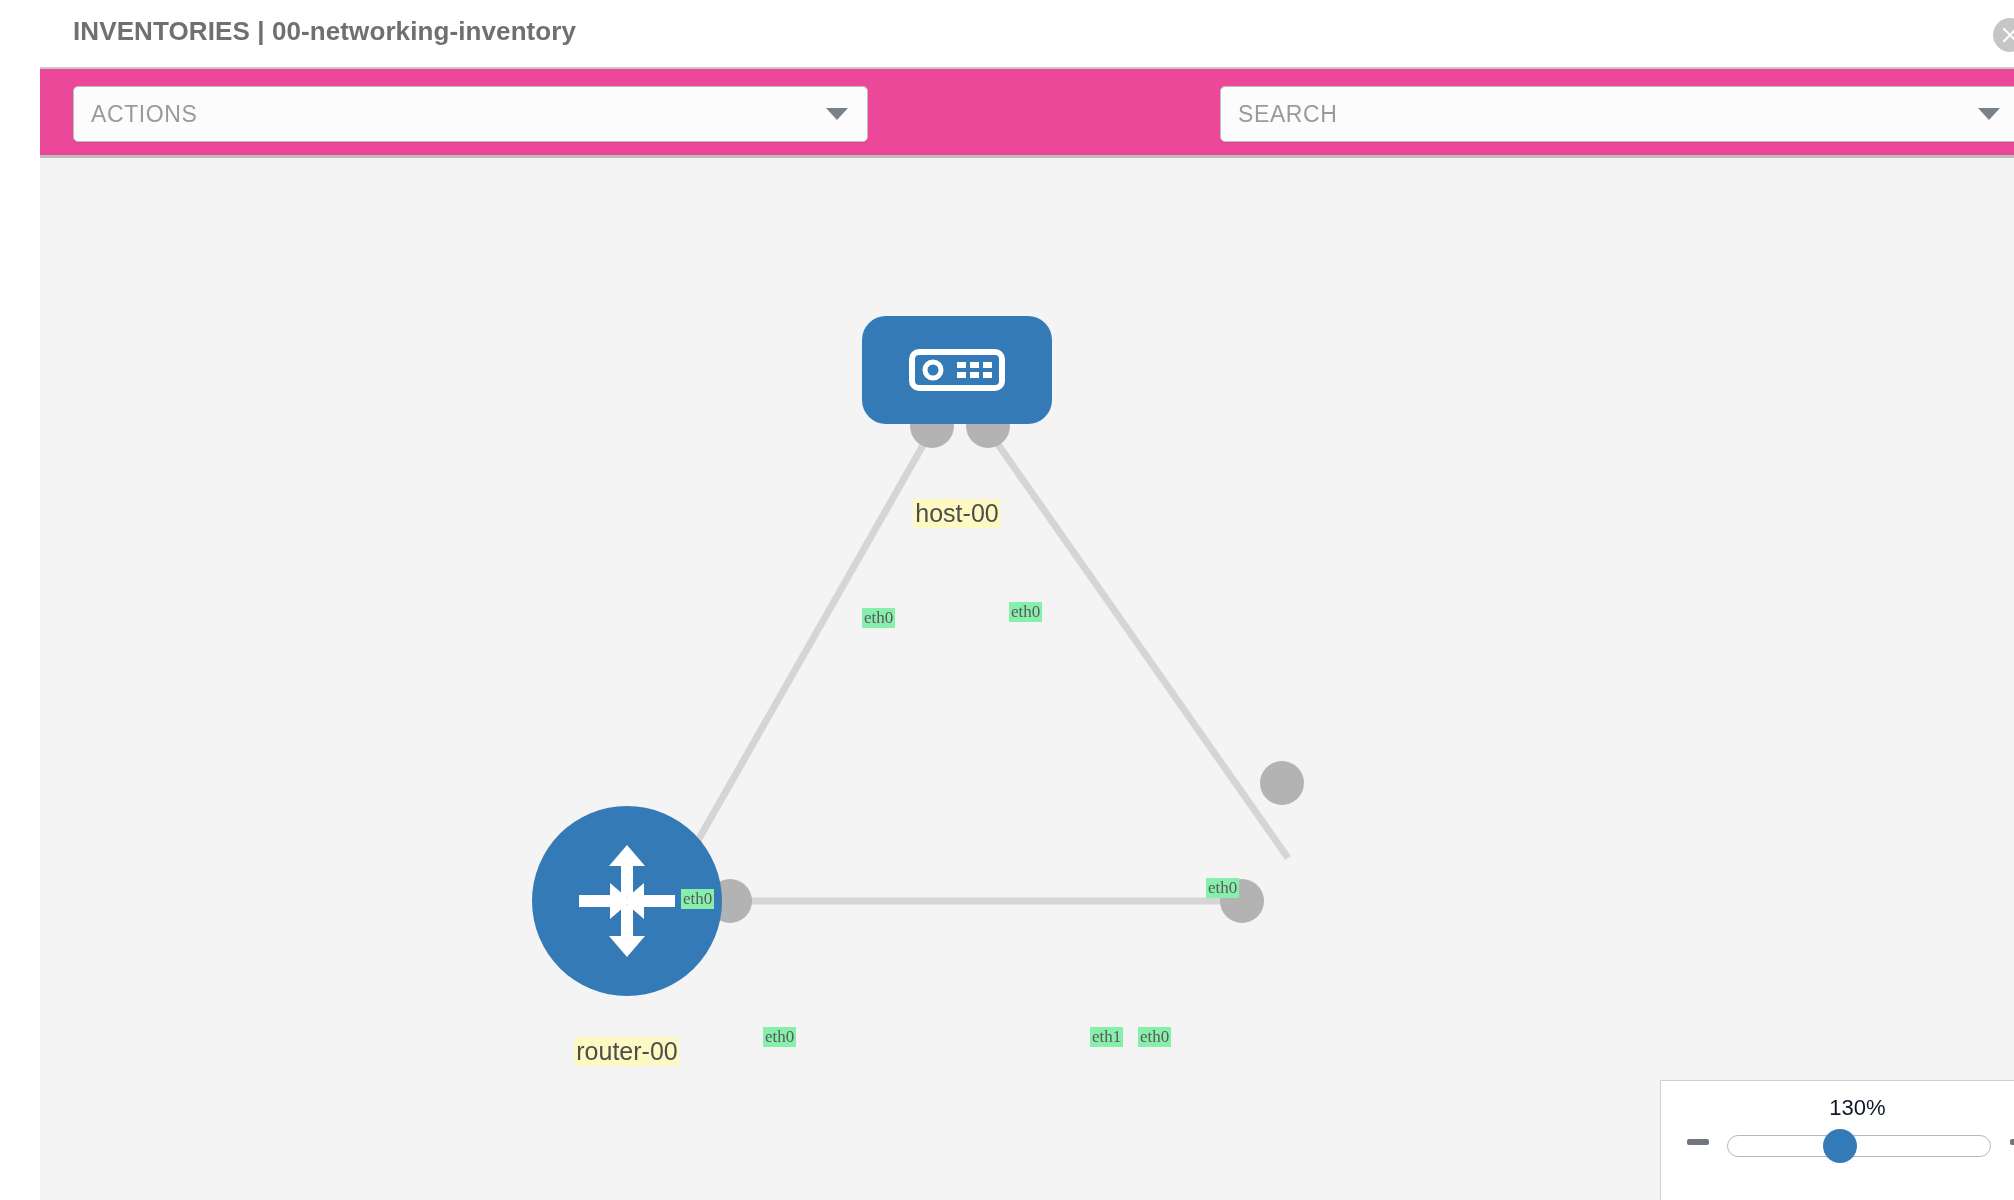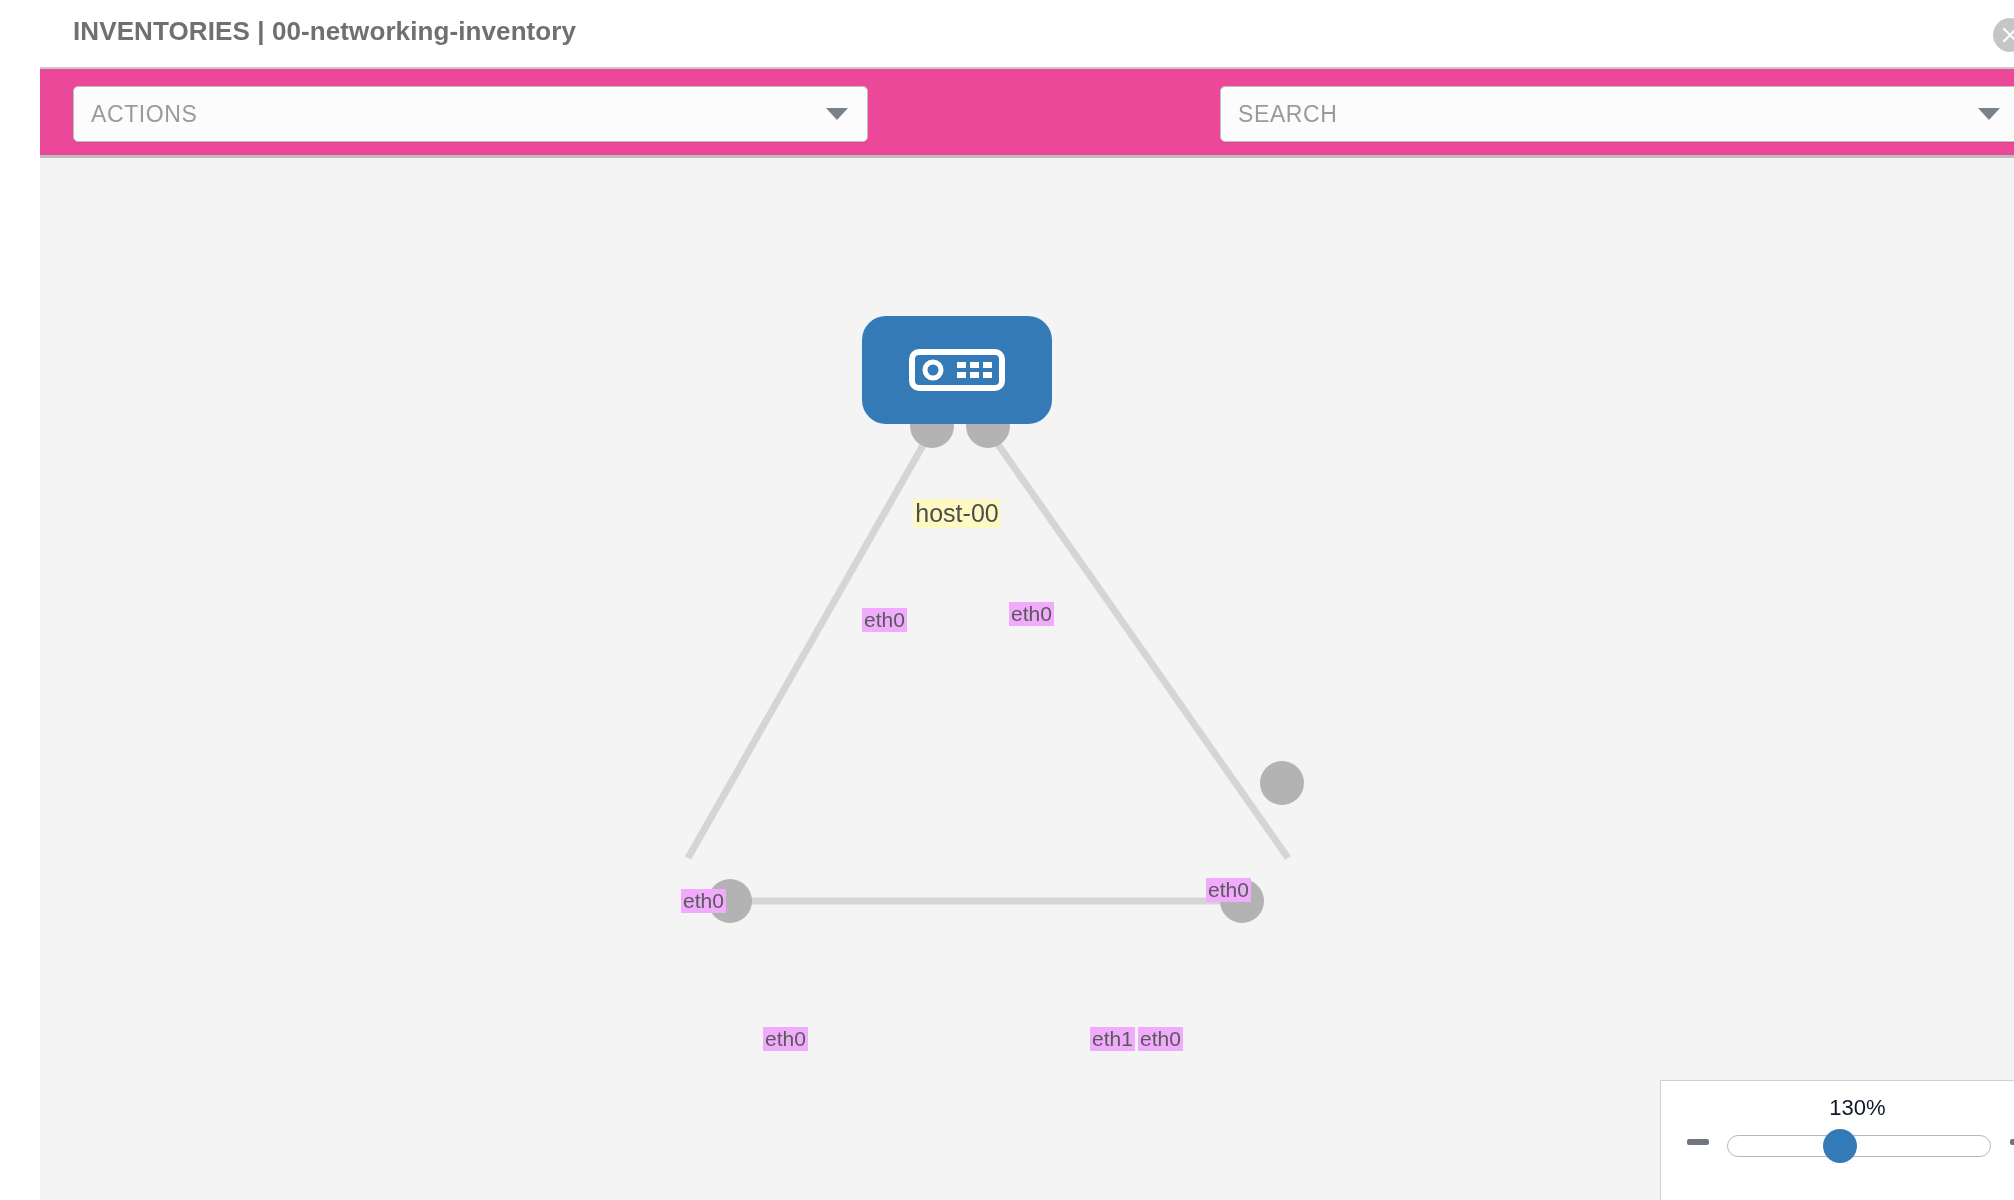--- a/index.html
+++ b/index.html
@@ -168,25 +168,26 @@
   #node-switch { left: 1208px; top: 648px; width: 190px; height: 270px; }
   #node-switch .node-shape {
     left: 0; top: 0; width: 190px; height: 190px;
     border-radius: 26px;
   }
   #node-switch .node-label { top: 231px; }
 
   
   .iface-label {
     position: absolute;
-    font-size: 21px;
+    font-size: 17px;
     color: #5a5a5a;
-    background: #f0abfc;
+    background: #86efac;
     padding: 0 2px;
     white-space: nowrap;
+    font-family: Liberation Serif, serif;
   }
 
   
   .zoom-panel {
     position: absolute;
     left: 1620px;
     top: 1080px;
     width: 394px;
     height: 120px;
     background: #ffffff;
@@ -300,20 +301,41 @@
           <rect x="61" y="18" width="9" height="6" fill="#ffffff"></rect>
           <rect x="74" y="18" width="9" height="6" fill="#ffffff"></rect>
           <rect x="48" y="28" width="9" height="6" fill="#ffffff"></rect>
           <rect x="61" y="28" width="9" height="6" fill="#ffffff"></rect>
           <rect x="74" y="28" width="9" height="6" fill="#ffffff"></rect>
         </svg>
       </div>
       <div class="node-label">host-00</div>
     </div>
 
+    <div class="node" id="node-router">
+      <div class="node-shape">
+        <svg width="124" height="124" viewBox="0 0 124 124" aria-hidden="true">
+          <g fill="#ffffff">
+
+            <rect x="56" y="14" width="12" height="44"></rect>
+            <path d="M62 6 L80 27 L44 27 Z"></path>
+
+            <rect x="56" y="66" width="12" height="44"></rect>
+            <path d="M62 118 L80 97 L44 97 Z"></path>
+
+            <rect x="14" y="56" width="44" height="12"></rect>
+            <path d="M66 62 L45 80 L45 44 Z"></path>
+
+            <rect x="66" y="56" width="44" height="12"></rect>
+            <path d="M58 62 L79 44 L79 80 Z"></path>
+          </g>
+        </svg>
+      </div>
+      <div class="node-label">router-00</div>
+    </div>
 
 
     <div class="iface-label" style="left:822px; top:450px;">eth0</div>
     <div class="iface-label" style="left:969px; top:444px;">eth0</div>
     <div class="iface-label" style="left:641px; top:731px;">eth0</div>
     <div class="iface-label" style="left:1166px; top:720px;">eth0</div>
     <div class="iface-label" style="left:723px; top:869px;">eth0</div>
     <div class="iface-label" style="left:1098px; top:869px;">eth0</div>
     <div class="iface-label" style="left:1050px; top:869px;">eth1</div>
 

